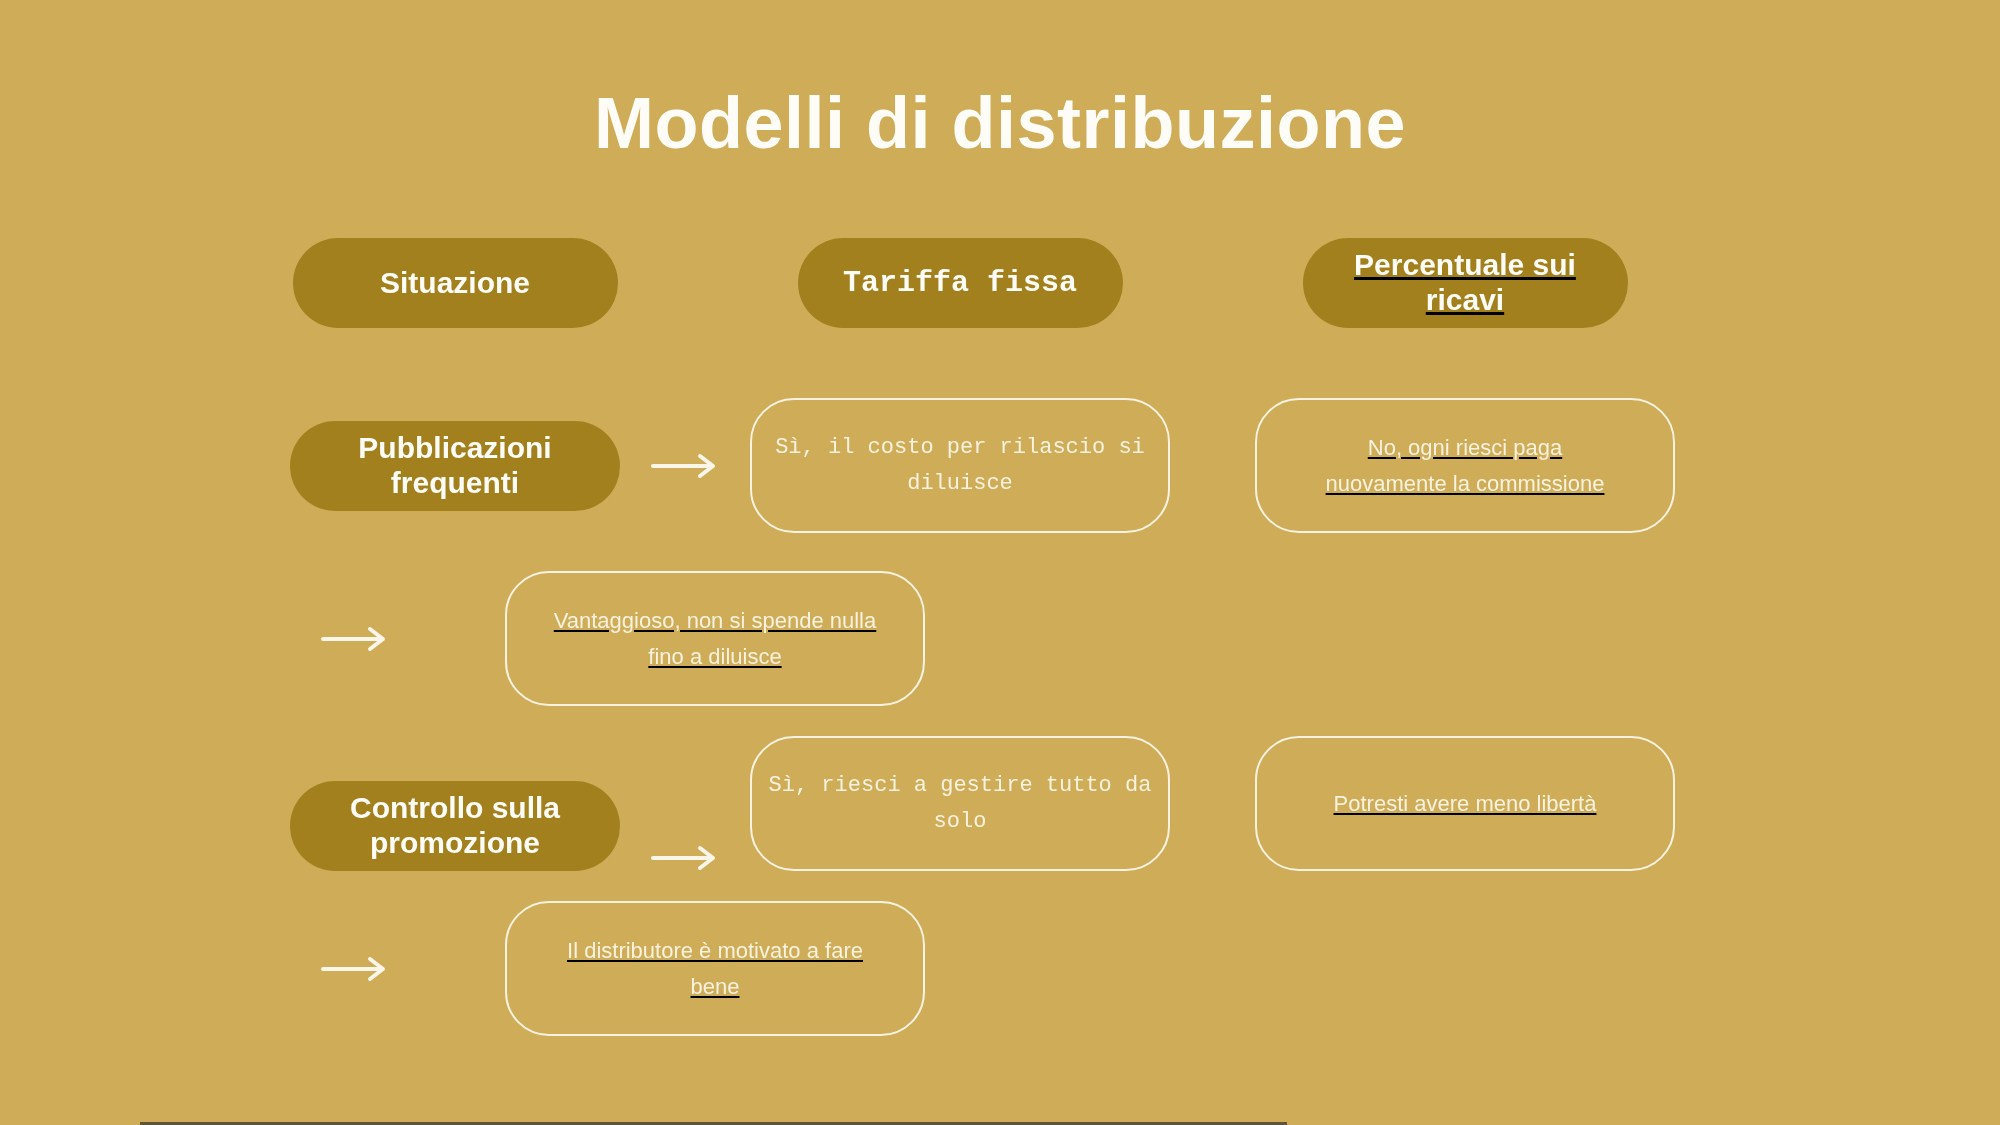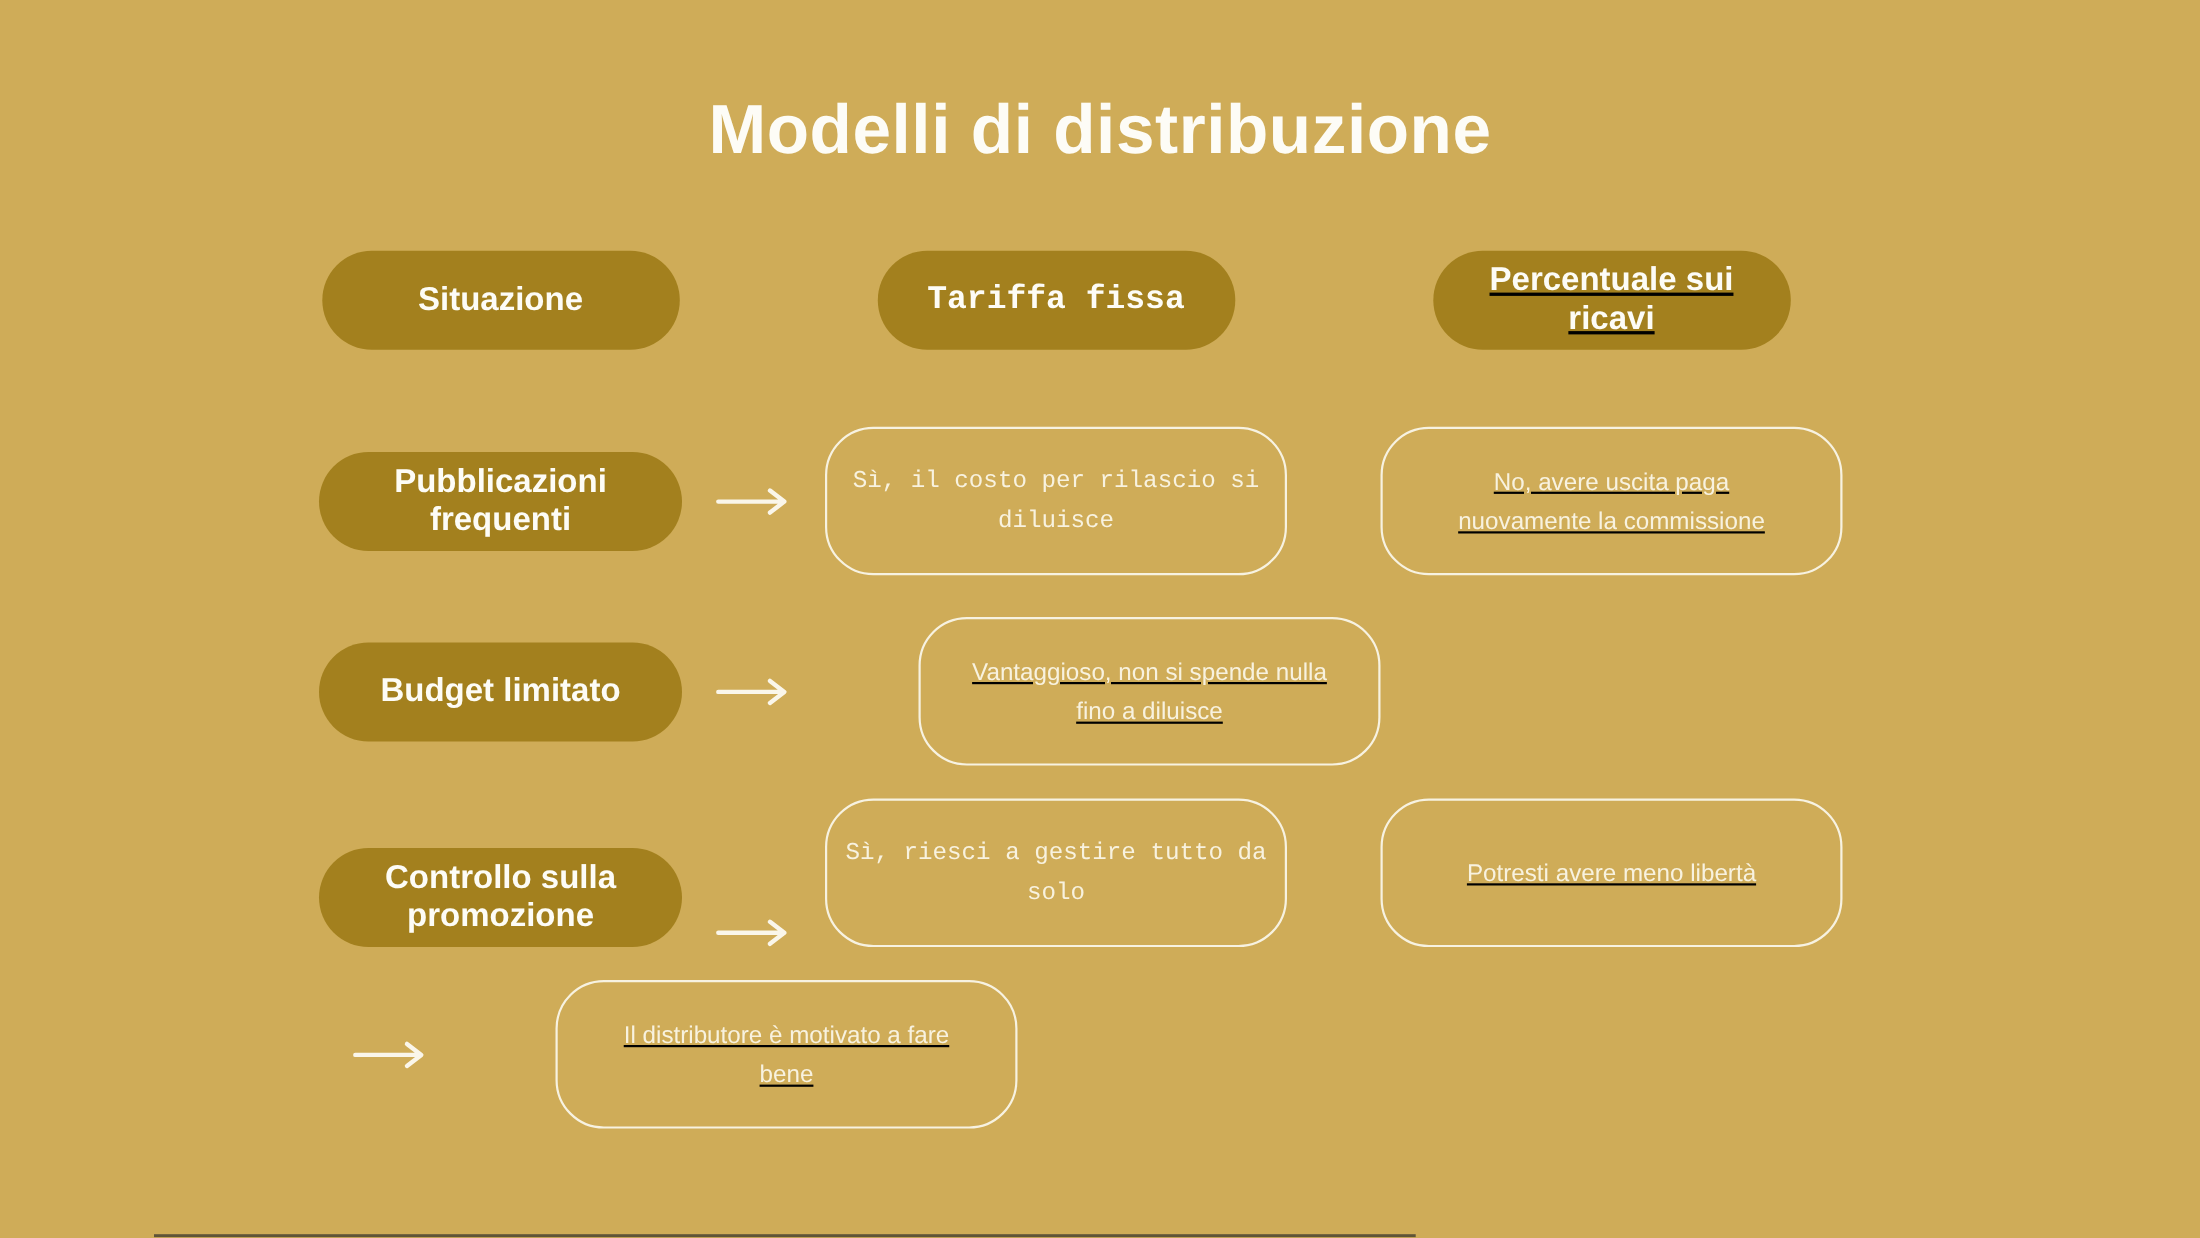--- a/index.html
+++ b/index.html
@@ -8,21 +8,21 @@
     width: 2000px;
     height: 1125px;
     background: #CFAC58;
     font-family: "Liberation Sans", sans-serif;
     overflow: hidden;
   }
   .title {
     margin: 0;
     padding-top: 82px;
     text-align: center;
-    font-size: 63px;
+    font-size: 72px;
     font-weight: bold;
     letter-spacing: 0.5px;
     color: #FDFCF6;
   }
   .grid { margin-left: 290px; margin-top: 74px; }
   .row { display: flex; align-items: center; }
   .slot-situation { width: 330px; flex: 0 0 330px; }
   .slot-arrow     { width: 130px; flex: 0 0 130px; display: flex; align-items: center; justify-content: center; }
   .slot-fixed     { width: 420px; flex: 0 0 420px; font-family: Liberation Mono, monospace; }
   .slot-gap       { width: 85px;  flex: 0 0 85px; }
@@ -114,29 +114,26 @@
       <div class="slot-arrow">
         <svg class="arrow-svg" width="70" height="26" viewBox="0 0 70 26">
           <path d="M3 13 H62 M50 3 L63 13 L50 23" stroke="#FAF6EA" stroke-width="4" fill="none" stroke-linecap="round" stroke-linejoin="round"></path>
         </svg>
       </div>
       <div class="slot-fixed">
         <div class="box">Sì, il costo per rilascio si diluisce</div>
       </div>
       <div class="slot-gap"></div>
       <div class="slot-revenue">
-        <div class="box">No, avere uscita paga
+        <div class="box">No, ogni riesci paga
 nuovamente la commissione</div>
       </div>
     </div>
 
     <div class="row row-2">
-      <div class="slot-situation">
-        <div class="pill">Budget limitato</div>
-      </div>
       <div class="slot-arrow">
         <svg class="arrow-svg" width="70" height="26" viewBox="0 0 70 26">
           <path d="M3 13 H62 M50 3 L63 13 L50 23" stroke="#FAF6EA" stroke-width="4" fill="none" stroke-linecap="round" stroke-linejoin="round"></path>
         </svg>
       </div>
       <div class="slot-gap"></div>
       <div class="slot-revenue">
         <div class="box">Vantaggioso, non si spende nulla
 fino a diluisce</div>
       </div>

